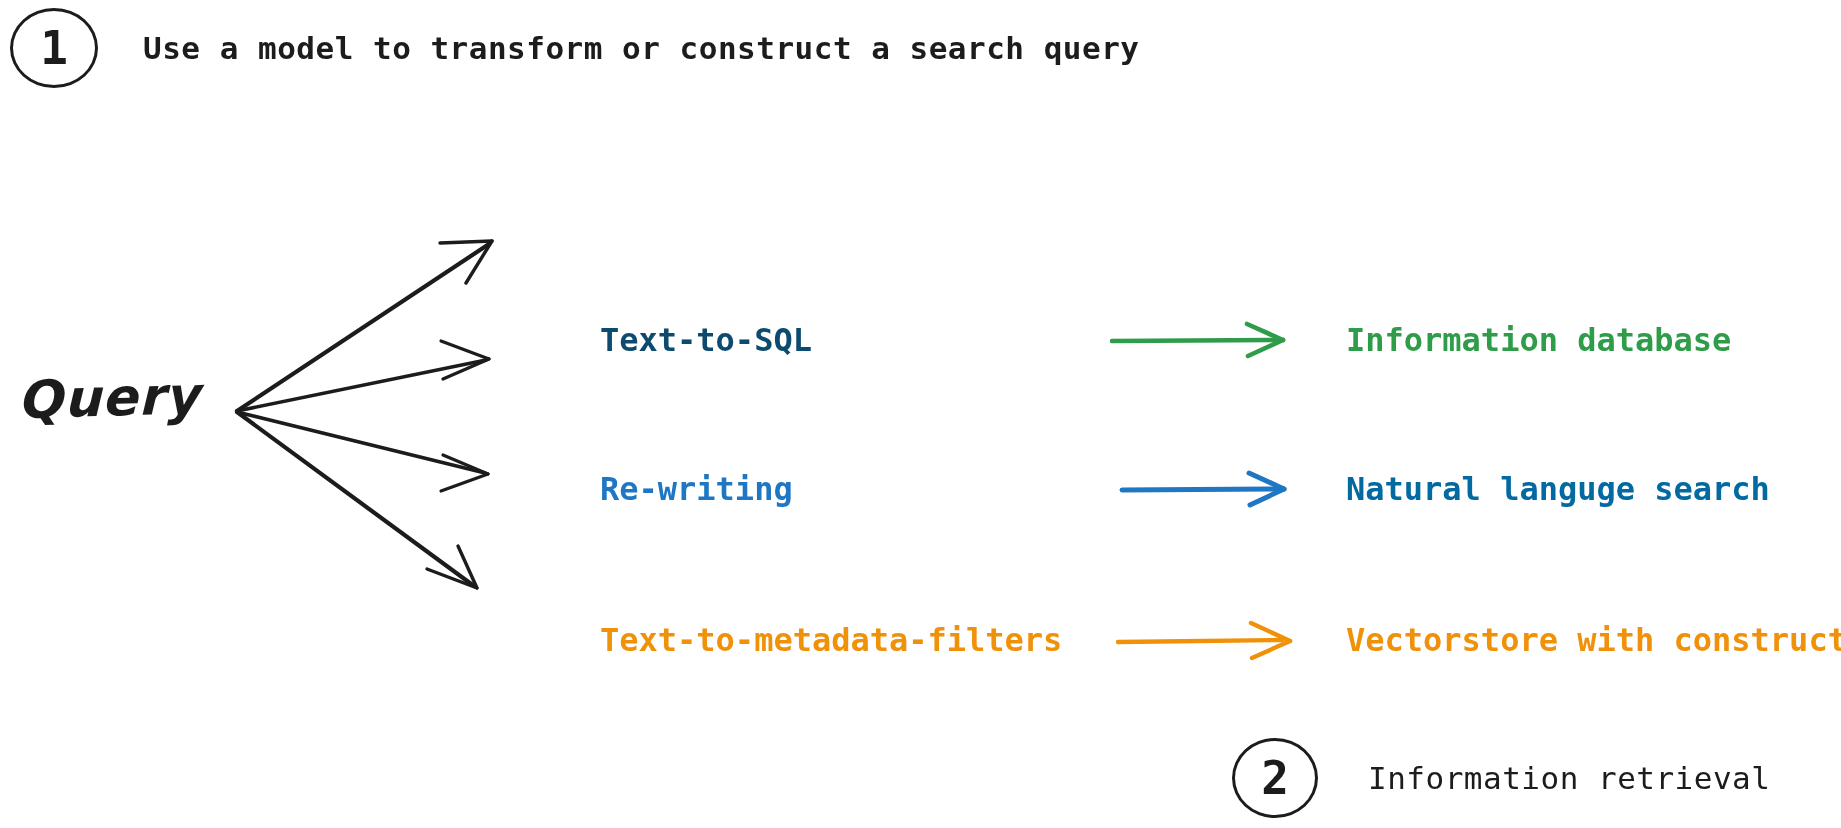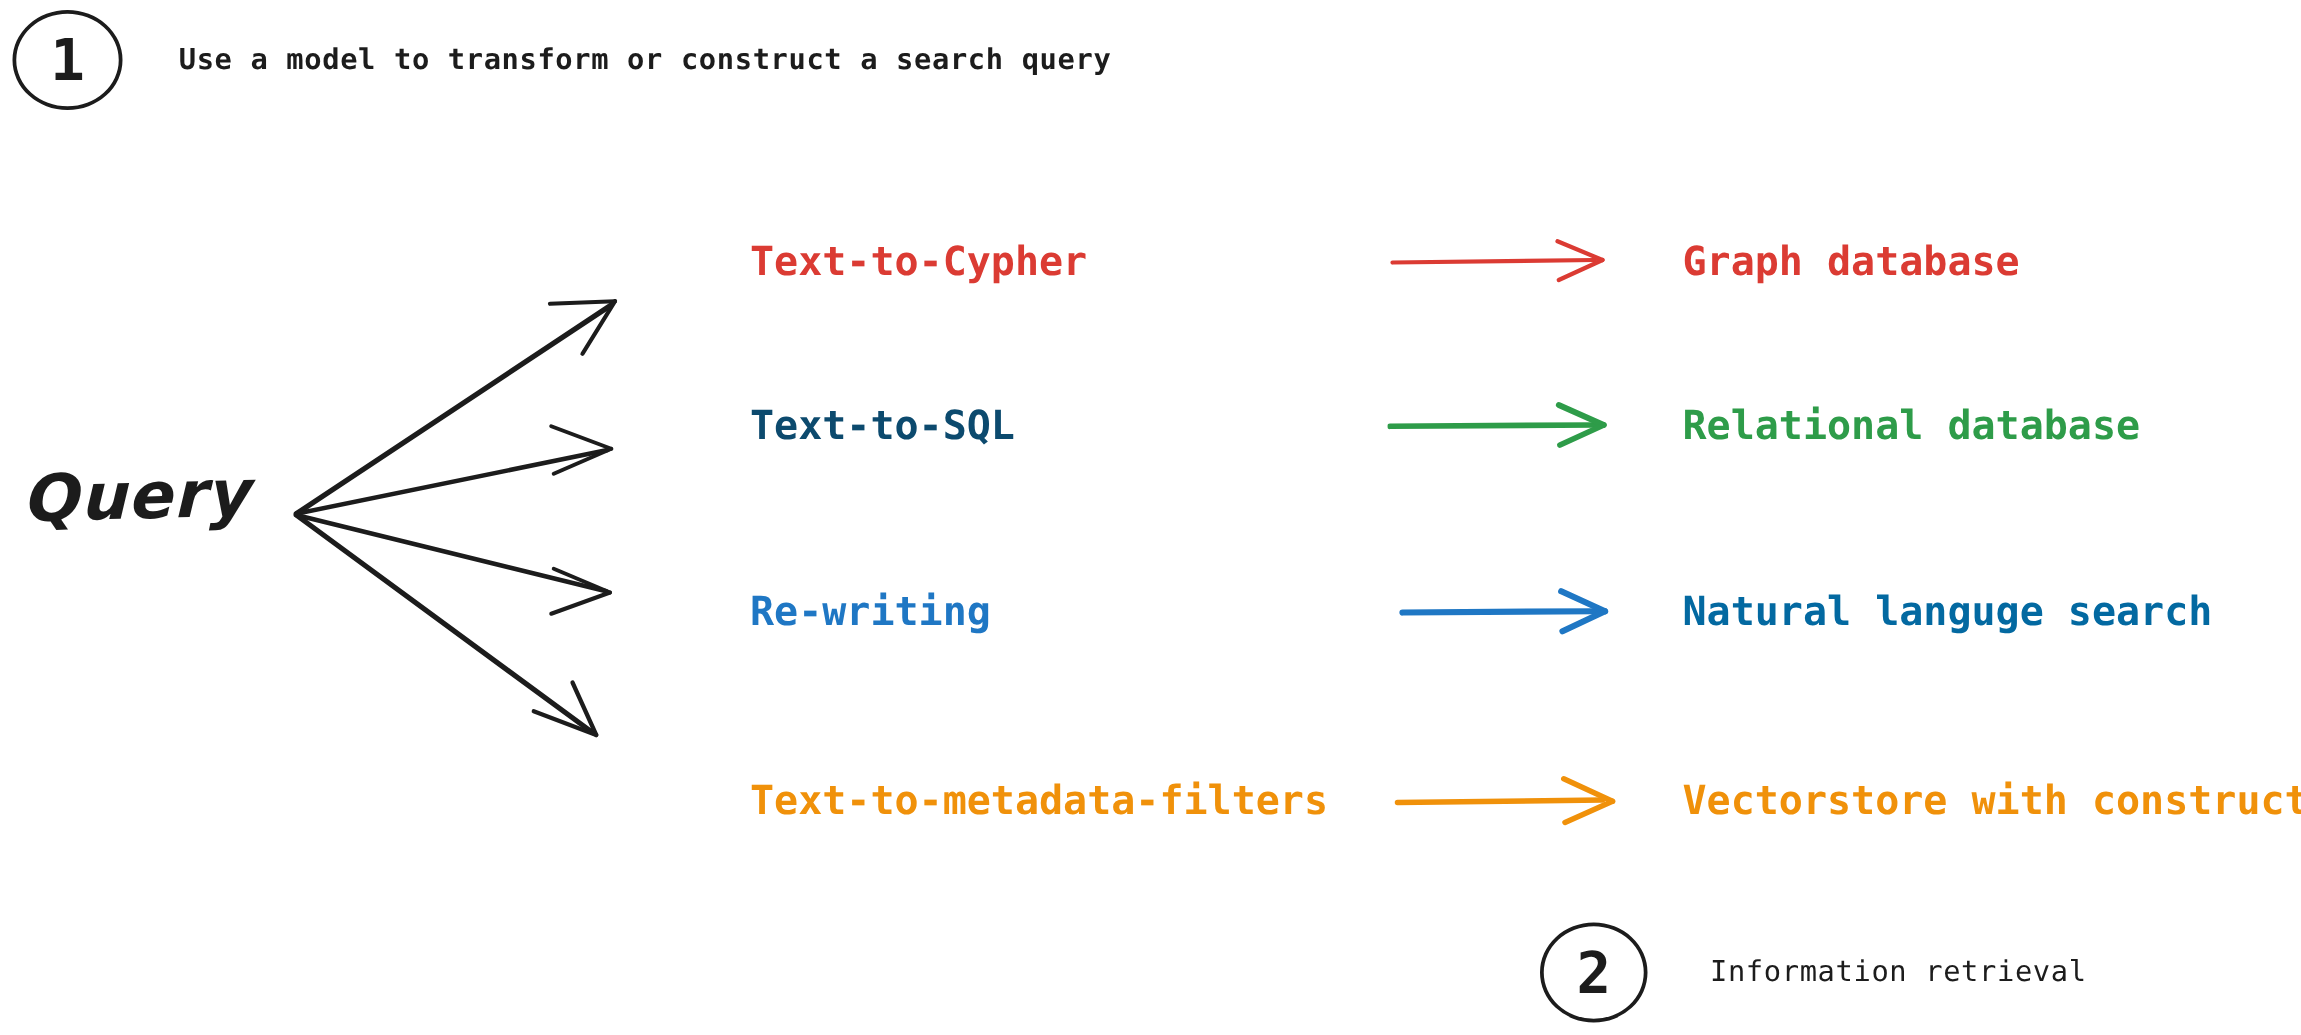--- a/index.html
+++ b/index.html
@@ -41,21 +41,21 @@
   .step-num {
     font-family: "DejaVu Sans Mono", "Liberation Mono", monospace;
     font-size: 46px;
     font-weight: 700;
     color: #1c1c1c;
     line-height: 1;
     letter-spacing: 0;
   }
   .step-label {
     font-family: "DejaVu Sans Mono", "Liberation Mono", monospace;
-    font-size: 23px;
+    font-size: 31px;
     font-weight: 700;
     color: #1c1c1c;
     white-space: nowrap;
     letter-spacing: 0.5px;
   }
 
   #step-one { left: 10px; top: 8px; }
   #step-one .step-label { margin-left: 45px; }
 
   #step-two { left: 1232px; top: 738px; }
@@ -163,46 +163,33 @@
       </g>
 
       <g>
         <path d="M237 412 L474 586" stroke-width="4.2"></path>
         <path d="M458 546 L477 588" stroke-width="3.4"></path>
         <path d="M427 569 L477 588" stroke-width="3.4"></path>
       </g>
     </g>
   </svg>
 
-  <div class="row" id="row-0">
-    <span class="row-method" style="color: rgb(219, 59, 51);">Text-to-Cypher</span>
-    <span class="row-arrow">
-      <svg width="200" height="46" viewBox="0 0 200 46" xmlns="http://www.w3.org/2000/svg">
-        <g stroke="#db3b33" fill="none" stroke-linecap="round" stroke-linejoin="round">
-          <path d="M4 24 L166 22" stroke-width="3.4"></path>
-          <path d="M136 7 L172 22" stroke-width="3.4"></path>
-          <path d="M137 38 L172 22" stroke-width="3.4"></path>
-        </g>
-      </svg>
-    </span>
-    <span class="row-target" style="color: rgb(219, 59, 51);">Graph database</span>
-  </div>
 
   <div class="row" id="row-1">
     <span class="row-method" style="color: #0c4a6e;">Text-to-SQL</span>
     <span class="row-arrow">
       <svg width="200" height="46" viewBox="0 0 200 46" xmlns="http://www.w3.org/2000/svg">
         <g stroke="#2e9c49" fill="none" stroke-linecap="round" stroke-linejoin="round">
           <path d="M2 24 L166 23" stroke-width="4.6"></path>
           <path d="M137 7 L173 23" stroke-width="4.6"></path>
           <path d="M138 39 L173 23" stroke-width="4.6"></path>
         </g>
       </svg>
     </span>
-    <span class="row-target" style="color: rgb(46, 156, 73);">Relational database</span>
+    <span class="row-target" style="color: rgb(46, 156, 73);">Information database</span>
   </div>
 
   <div class="row" id="row-2">
     <span class="row-method" style="color: rgb(31, 119, 196);">Re-writing</span>
     <span class="row-arrow">
       <svg width="200" height="46" viewBox="0 0 200 46" xmlns="http://www.w3.org/2000/svg">
         <g stroke="#1f77c4" fill="none" stroke-linecap="round" stroke-linejoin="round">
           <path d="M12 24 L166 23" stroke-width="5"></path>
           <path d="M139 7 L174 23" stroke-width="5"></path>
           <path d="M140 39 L174 23" stroke-width="5"></path>

